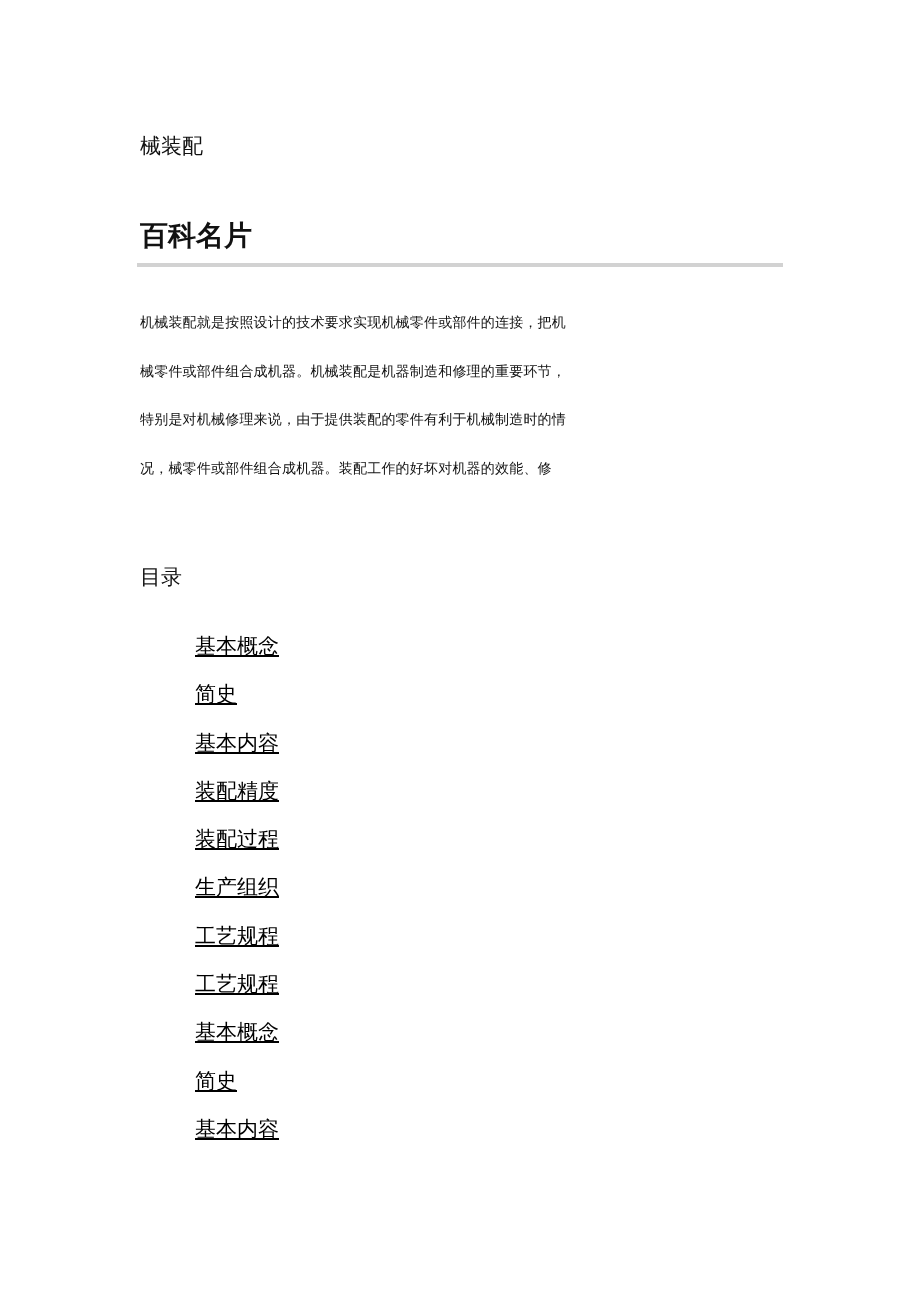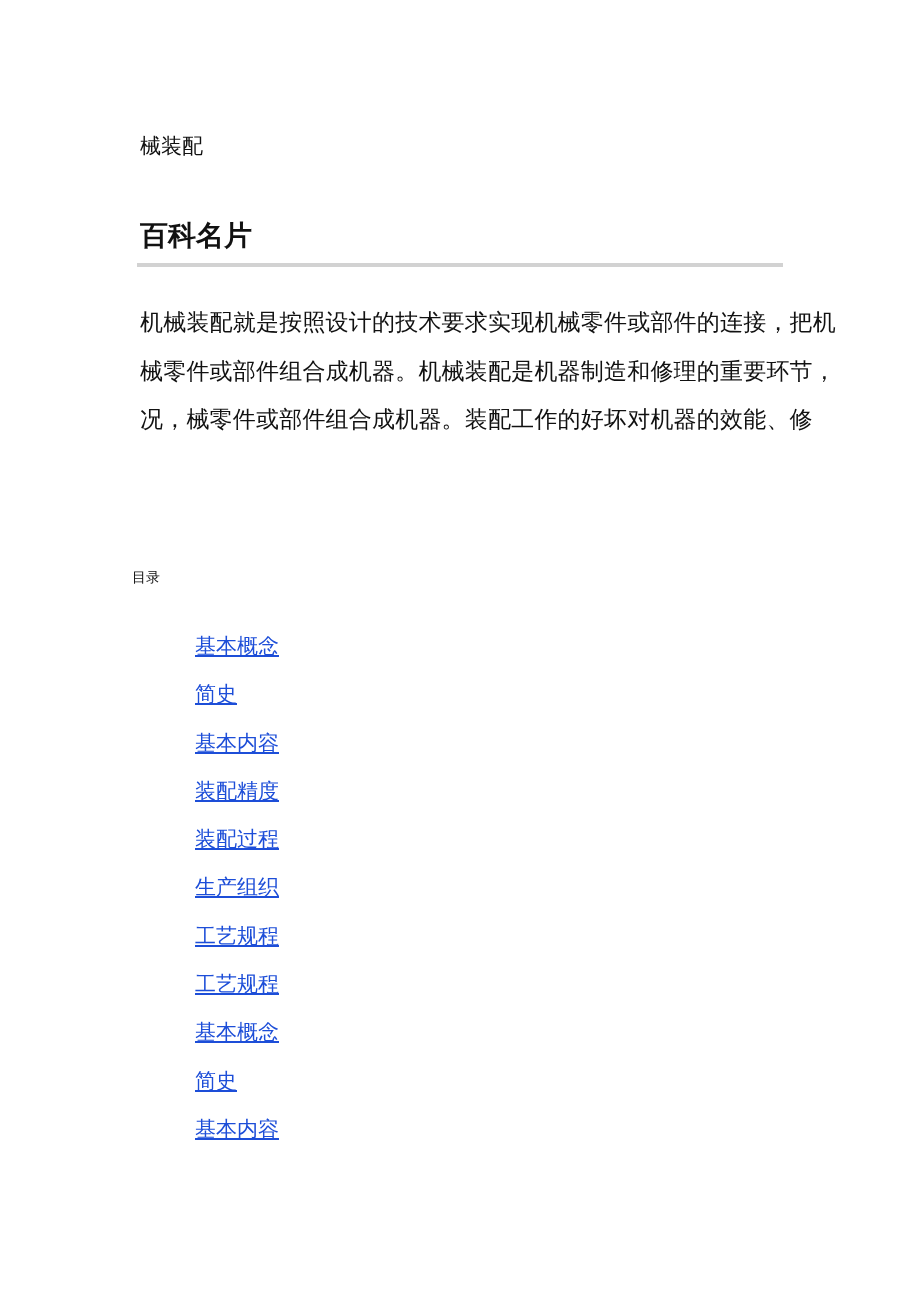--- a/index.html
+++ b/index.html
@@ -1,39 +1,40 @@
 <!DOCTYPE html>
 <html><head>
 <meta charset="utf-8">
 <style>
   html, body { margin:0; padding:0; background:#ffffff; }
   body { width:920px; height:1302px; position:relative; overflow:hidden;
          font-family:"DejaVu Serif", "Liberation Serif", serif; color:#111; }
   .title { position:absolute; left:140px; top:122px; font-size:21px; line-height:28px;margin-top:10px; }
   .card-heading { position:absolute; left:140px; top:222px; font-size:28px; line-height:28px; font-weight:bold; }
   .rule { position:absolute; left:137px; top:263px; width:646px; height:4px; background:#d2d2d2; }
-  .para { position:absolute; left:140px; top:298px; width:645px; font-size:23px; line-height:48.5px;
+  .para { position:absolute; left:140px; top:298px; width:645px; font-size:14px; line-height:48.5px;
           letter-spacing:0.2px; text-align:justify; }
   .para .ln { display:block; white-space:nowrap; }
-  .toc-title { position:absolute; left:132px; top:563px; font-size:14px; line-height:28px; }
+  .toc-title { position:absolute; left:140px; top:563px; font-size:21px; line-height:28px; }
   .toc { position:absolute; left:195px; top:632px; margin:0; padding:0; list-style:none; }
   .toc li { height:48.3px; }
-  .toc a { color:#1d4ed8; text-decoration:underline; font-size:21px; line-height:28px; cursor:pointer; }
+  .toc a { color:#000000; text-decoration:underline; font-size:21px; line-height:28px; cursor:pointer; }
 </style>
 </head>
 <body>
 
 <div class="title">械装配</div>
 
 <div class="card-heading">百科名片</div>
 <div class="rule"></div>
 
 <div class="para">
   <span class="ln">机械装配就是按照设计的技术要求实现机械零件或部件的连接，把机</span>
   <span class="ln">械零件或部件组合成机器。机械装配是机器制造和修理的重要环节，</span>
+  <span class="ln">特别是对机械修理来说，由于提供装配的零件有利于机械制造时的情</span>
   <span class="ln">况，械零件或部件组合成机器。装配工作的好坏对机器的效能、修</span>
 </div>
 
 <div class="toc-title">目录</div>
 
 <ul class="toc">
   <li><a>基本概念</a></li>
   <li><a>简史</a></li>
   <li><a>基本内容</a></li>
   <li><a>装配精度</a></li>

